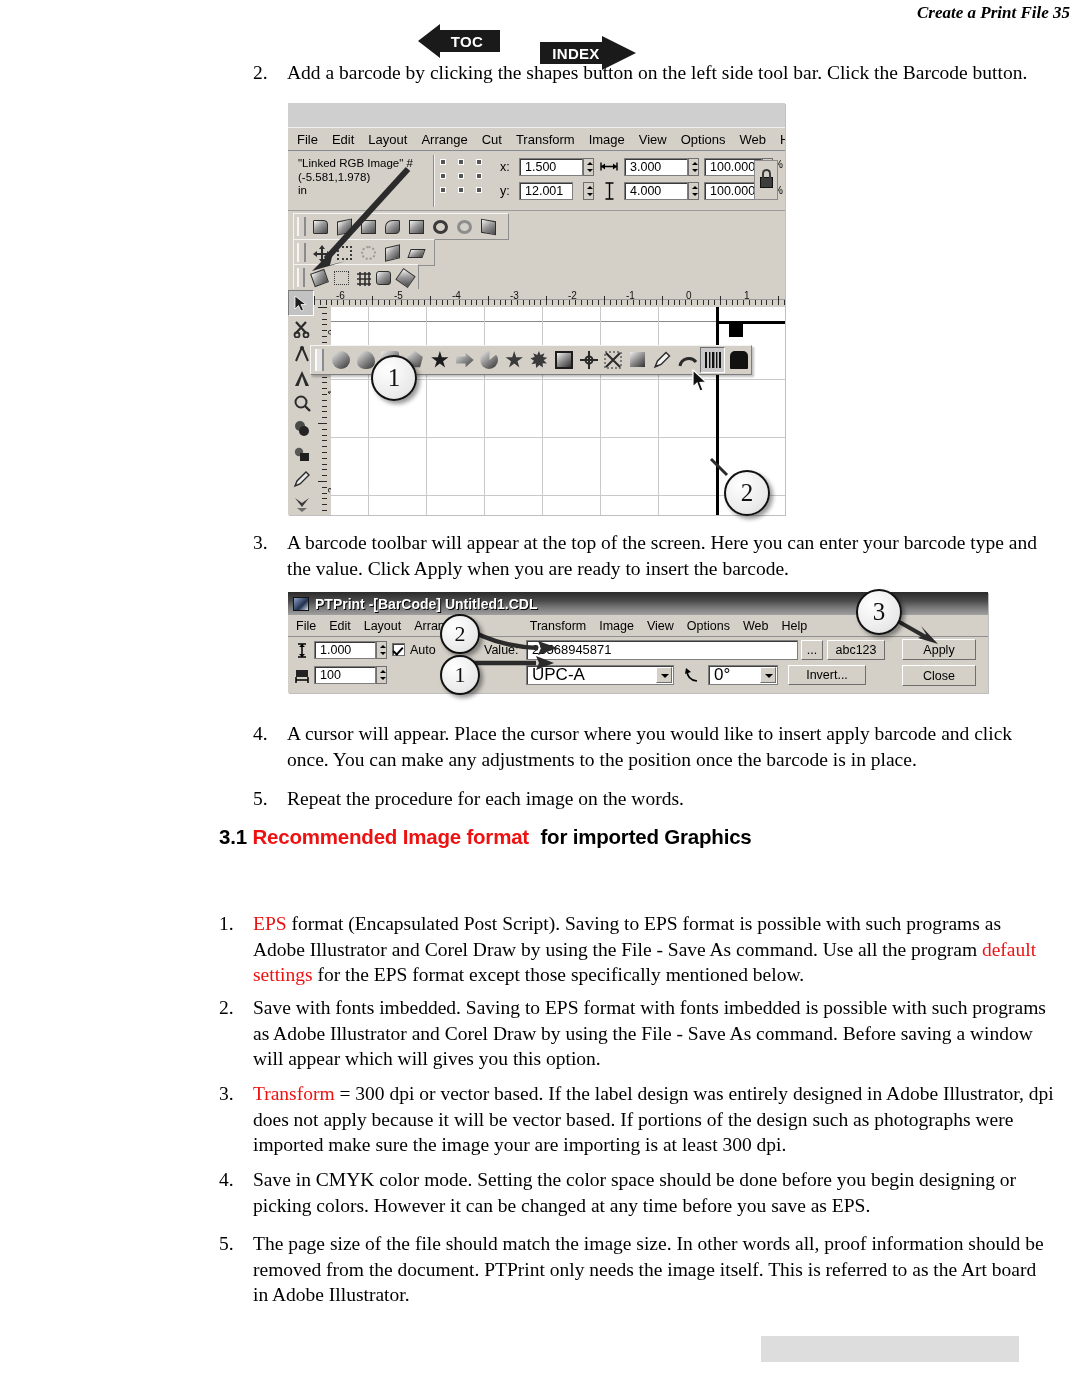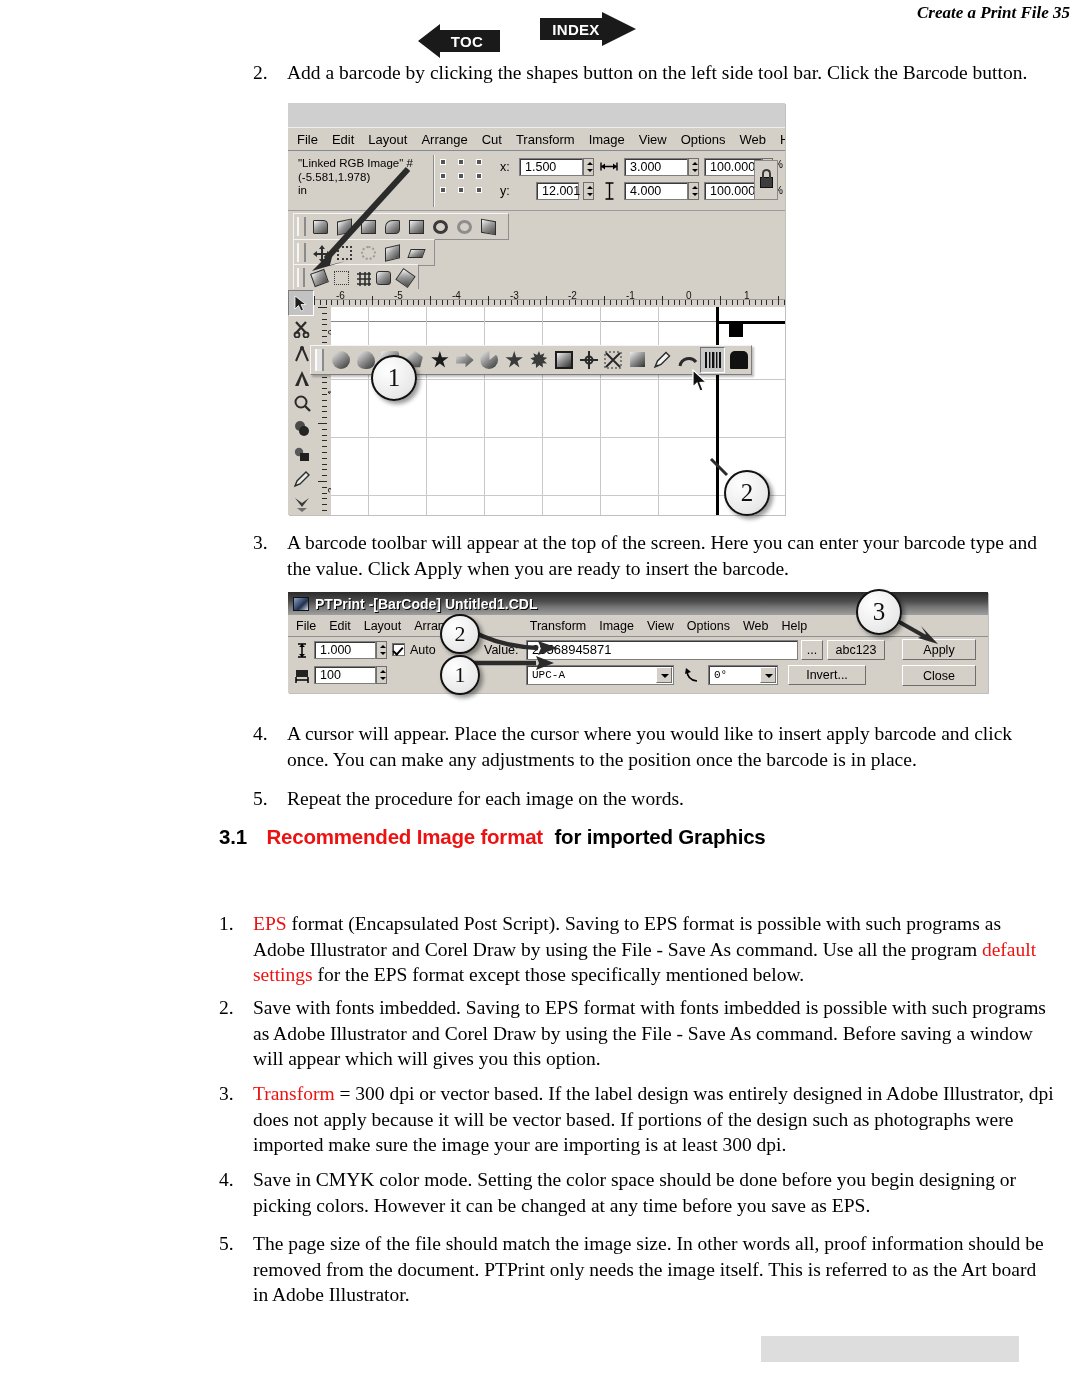--- a/index.html
+++ b/index.html
@@ -10,21 +10,21 @@
     color:#000;
     position:relative;
     overflow:hidden;
   }
   .page{position:relative;width:1080px;height:1397px;}
 
   
   .navbar{position:absolute;left:0;top:10px;width:1080px;height:44px;}
   .arrow{position:absolute;height:38px;display:flex;align-items:center;}
   .arrow-left{left:418px;top:12px;}
-  .arrow-right{left:540px;top:0;}
+  .arrow-right{left:540px;top:24px;}
   .arrow-shape{position:relative;display:flex;align-items:center;justify-content:center;
     background:#1a1a1a;height:26px;color:#fff;font-family:"Liberation Sans",sans-serif;
     font-weight:bold;font-size:15px;letter-spacing:0.3px;
     filter:drop-shadow(2px 2px 1px rgba(0,0,0,0.45));}
   .arrow-left .arrow-shape{padding:0 12px 0 8px;
     clip-path:polygon(0% 50%, 22px 0%, 22px 18%, 100% 18%, 100% 82%, 22px 82%, 22px 100%);
     width:82px;height:34px;padding-left:26px;box-sizing:border-box;}
   .arrow-right .arrow-shape{
     clip-path:polygon(0% 18%, 62px 18%, 62px 0%, 100% 50%, 62px 100%, 62px 82%, 0% 82%);
     width:96px;height:34px;padding-right:28px;box-sizing:border-box;}
@@ -140,21 +140,21 @@
   .s2-menu{position:absolute;left:0;top:23px;width:700px;height:22px;background:#d4d0c8;
     border-bottom:1px solid #8f8f8f;display:flex;align-items:center;padding-left:8px;box-sizing:border-box;}
   .s2-menu span{font-family:"Liberation Sans",sans-serif;font-size:12.5px;margin-right:13px;}
   .s2-body{position:absolute;left:0;top:46px;width:700px;height:55px;background:#d4d0c8;}
   .btn{position:absolute;background:#d4d0c8;border:1px solid;
     border-color:#ffffff #6e6e6e #6e6e6e #ffffff;box-sizing:border-box;
     font-family:"Liberation Sans",sans-serif;font-size:12.5px;
     display:flex;align-items:center;justify-content:center;}
   .combo{position:absolute;background:#fff;border:1px solid #7e7e7e;
     box-shadow:inset 1px 1px 0 #404040;box-sizing:border-box;
-    font-family:Liberation Mono, monospace;font-size:11px;
+    font-family:Liberation Sans, sans-serif;font-size:17px;
     display:flex;align-items:center;padding-left:5px;}
   .combo .arrow-btn{position:absolute;right:1px;top:1px;width:16px;bottom:1px;background:#d4d0c8;
     border:1px solid;border-color:#fff #6e6e6e #6e6e6e #fff;box-sizing:border-box;}
   .combo .arrow-btn:after{content:"";position:absolute;left:4px;top:6px;
     border-left:4px solid transparent;border-right:4px solid transparent;border-top:4px solid #000;}
   .chk{position:absolute;width:13px;height:13px;background:#fff;border:1px solid #6e6e6e;
     box-shadow:inset 1px 1px 0 #3e3e3e;box-sizing:border-box;}
   .chk:after{content:"";position:absolute;left:2px;top:1px;width:4px;height:8px;
     border:solid #000;border-width:0 2px 2px 0;transform:rotate(42deg);}
   .ibtn{position:absolute;font-family:"Liberation Sans",sans-serif;font-size:12.5px;}
@@ -217,21 +217,21 @@
         <i style="left:0;top:28px;"></i>
           <i style="left:18px;top:28px;"></i>
           <i style="left:36px;top:28px;"></i>
       </div>
 
       <div class="axlbl" style="left:212px;top:8px;">x:</div>
       <div class="fld" style="left:231px;top:6px;width:64px;">1.500</div>
       <div class="spin" style="left:295px;top:6px;"></div>
 
       <div class="axlbl" style="left:212px;top:32px;">y:</div>
-      <div class="fld" style="left:248px;top:30px;width:43px;">12.001</div>
+      <div class="fld" style="left:231px;top:30px;width:54px;">12.001</div>
       <div class="spin" style="left:295px;top:30px;"></div>
 
       <svg style="position:absolute;left:312px;top:9px;" width="18" height="11">
         <path d="M1 5.5 H17 M1 1.5 V9.5 M17 1.5 V9.5" stroke="#000" stroke-width="1.4" fill="none"></path>
         <path d="M1 5.5 l4 -3 v6 z M17 5.5 l-4 -3 v6 z" fill="#000"></path>
       </svg>
       <div class="fld" style="left:336px;top:6px;width:64px;">3.000</div>
       <div class="spin" style="left:400px;top:6px;"></div>
 
       <svg style="position:absolute;left:316px;top:30px;" width="11" height="18">
@@ -710,21 +710,21 @@
     <div class="li-num">4.</div>
     <div class="li-txt">A cursor will appear.  Place the cursor where you would like to insert apply barcode and click once.  You can make any adjustments to the position once the barcode is in place.</div>
   </div>
   <div class="list-item" style="left:253px;top:786px;width:795px;">
     <div class="li-num">5.</div>
     <div class="li-txt">Repeat the procedure for each image on the words.</div>
   </div>
 
   <div class="heading" style="left:219px;top:825px;">
     <span>3.1</span>
-    <span class="red" style="margin-left:14px;">Recommended Image format</span>
+    <span class="red" style="margin-left:0;">Recommended Image format</span>
     <span style="margin-left:6px;">for imported Graphics</span>
   </div>
 
 
   <div class="list-item" style="left:219px;top:911px;width:828px;">
     <div class="li-num">1.</div>
     <div class="li-txt"><span class="red">EPS</span><span> format (Encapsulated Post Script). Saving to EPS format is possible with such programs as Adobe Illustrator and Corel Draw by using the File - Save As command. Use all the program </span><span class="red">default settings</span><span> for the EPS format except those specifically mentioned below.</span></div>
   </div>
 
   <div class="list-item" style="left:219px;top:995px;width:828px;">

